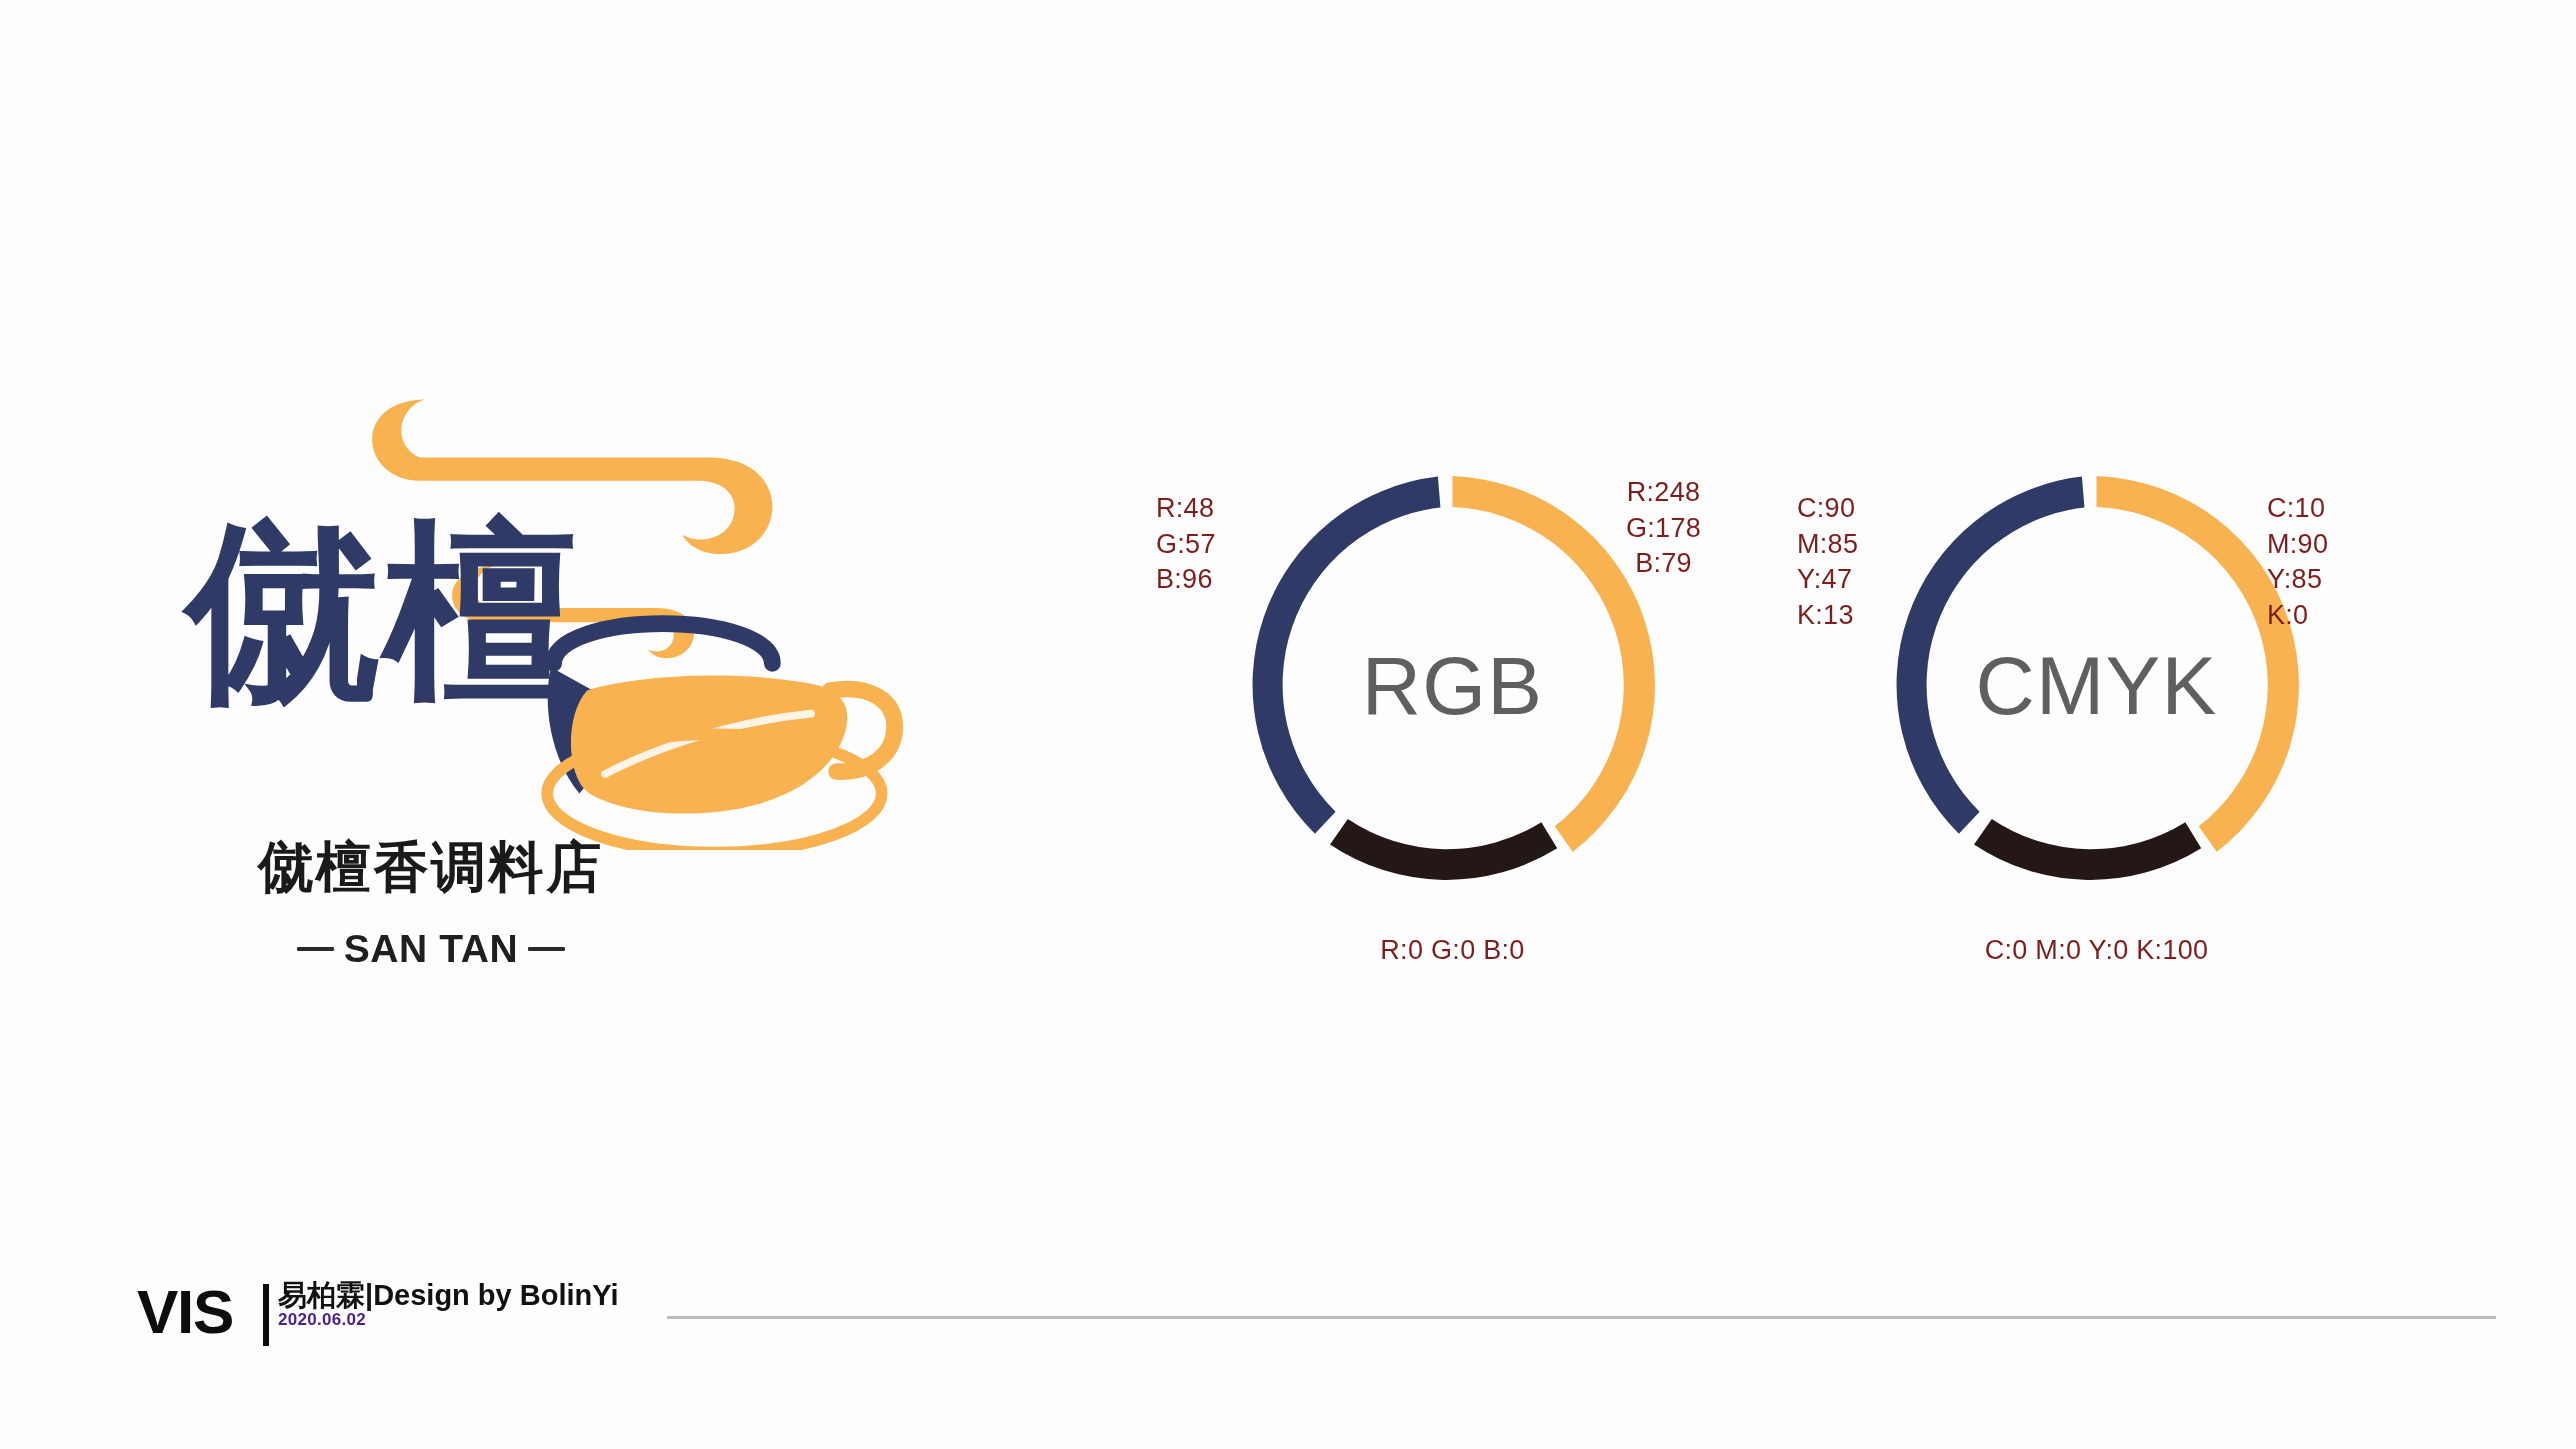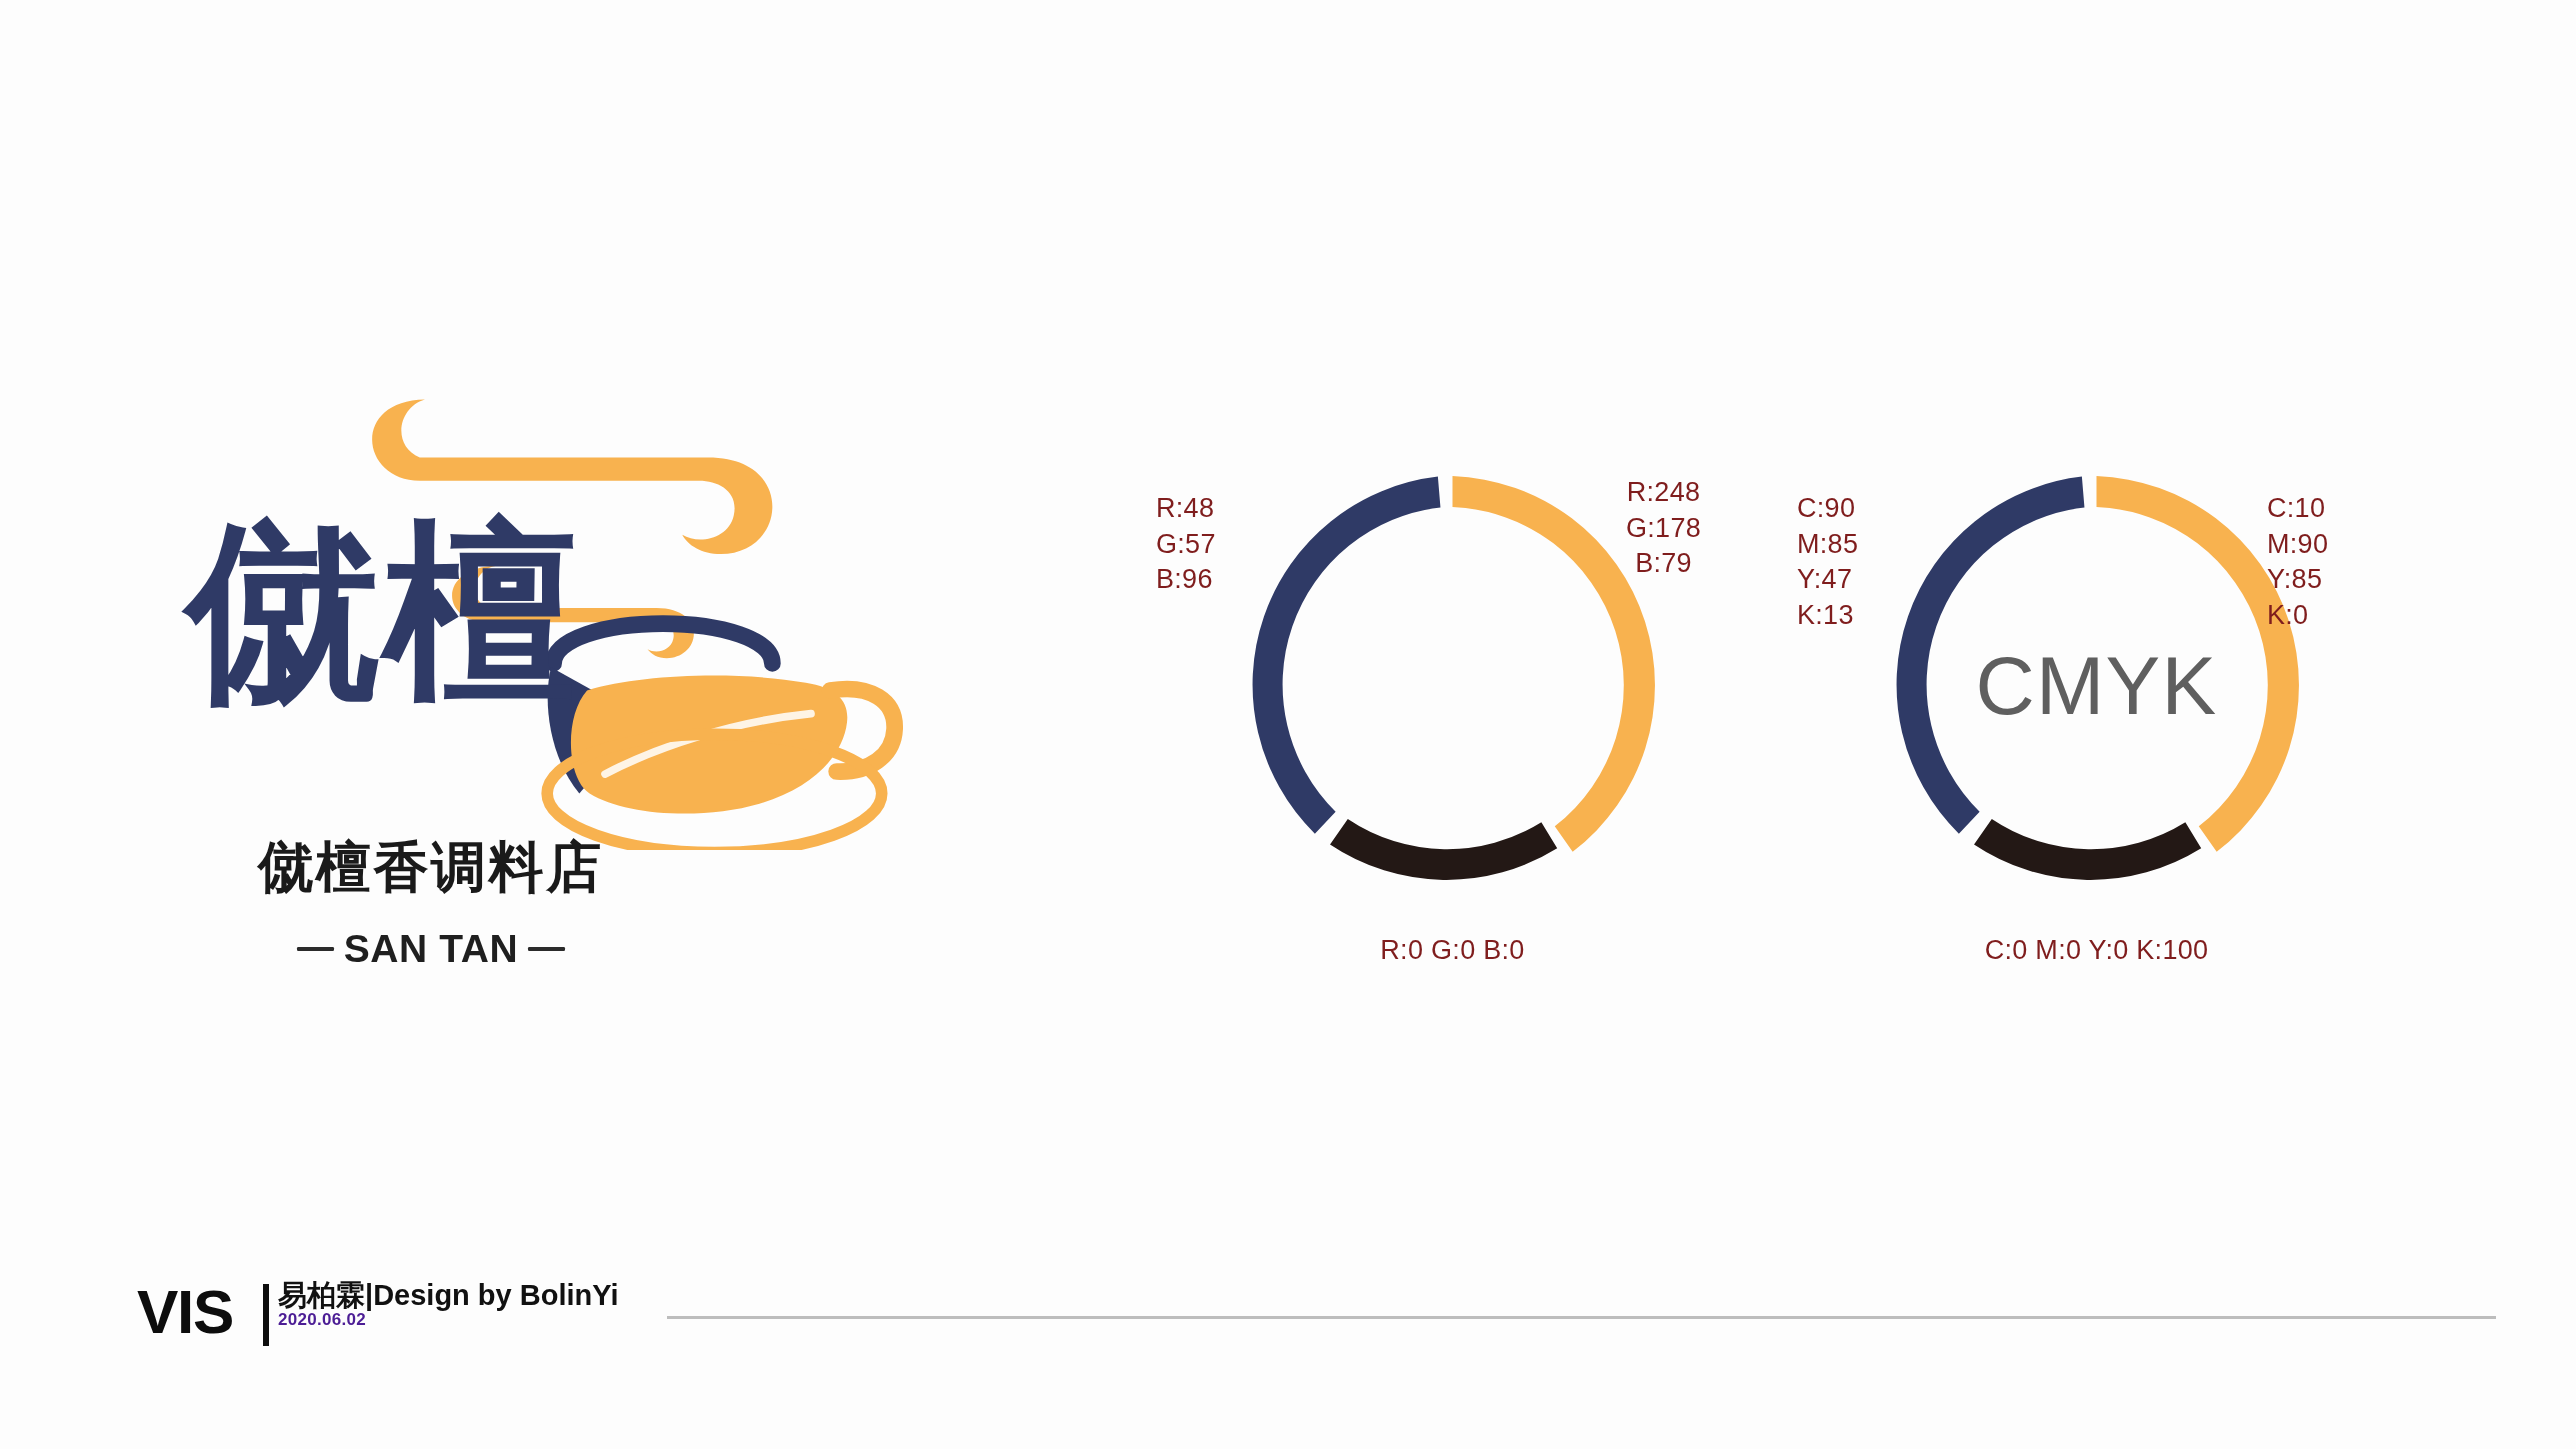--- a/index.html
+++ b/index.html
@@ -278,20 +278,21 @@
              L 187.5 557.2
              A 277 277 0 0 0 487.9 562.3
              Z"></path>
 
     <path fill="#2f3a66" d="M 136.4 580.0
              A 325 325 0 0 1 327.3 25.8
              L 331.3 73.6
              A 277 277 0 0 0 168.6 545.8
              Z"></path>
   </svg>
+  <div class="donut-center-label">RGB</div>
 </div>
 
 <div class="swatch-label left" id="rgb-label-navy">R:48
 G:57
 B:96</div>
 <div class="swatch-label right" id="rgb-label-orange">R:248
 G:178
 B:79</div>
 <div class="swatch-label bottom" id="rgb-label-black">R:0   G:0   B:0</div>
 

